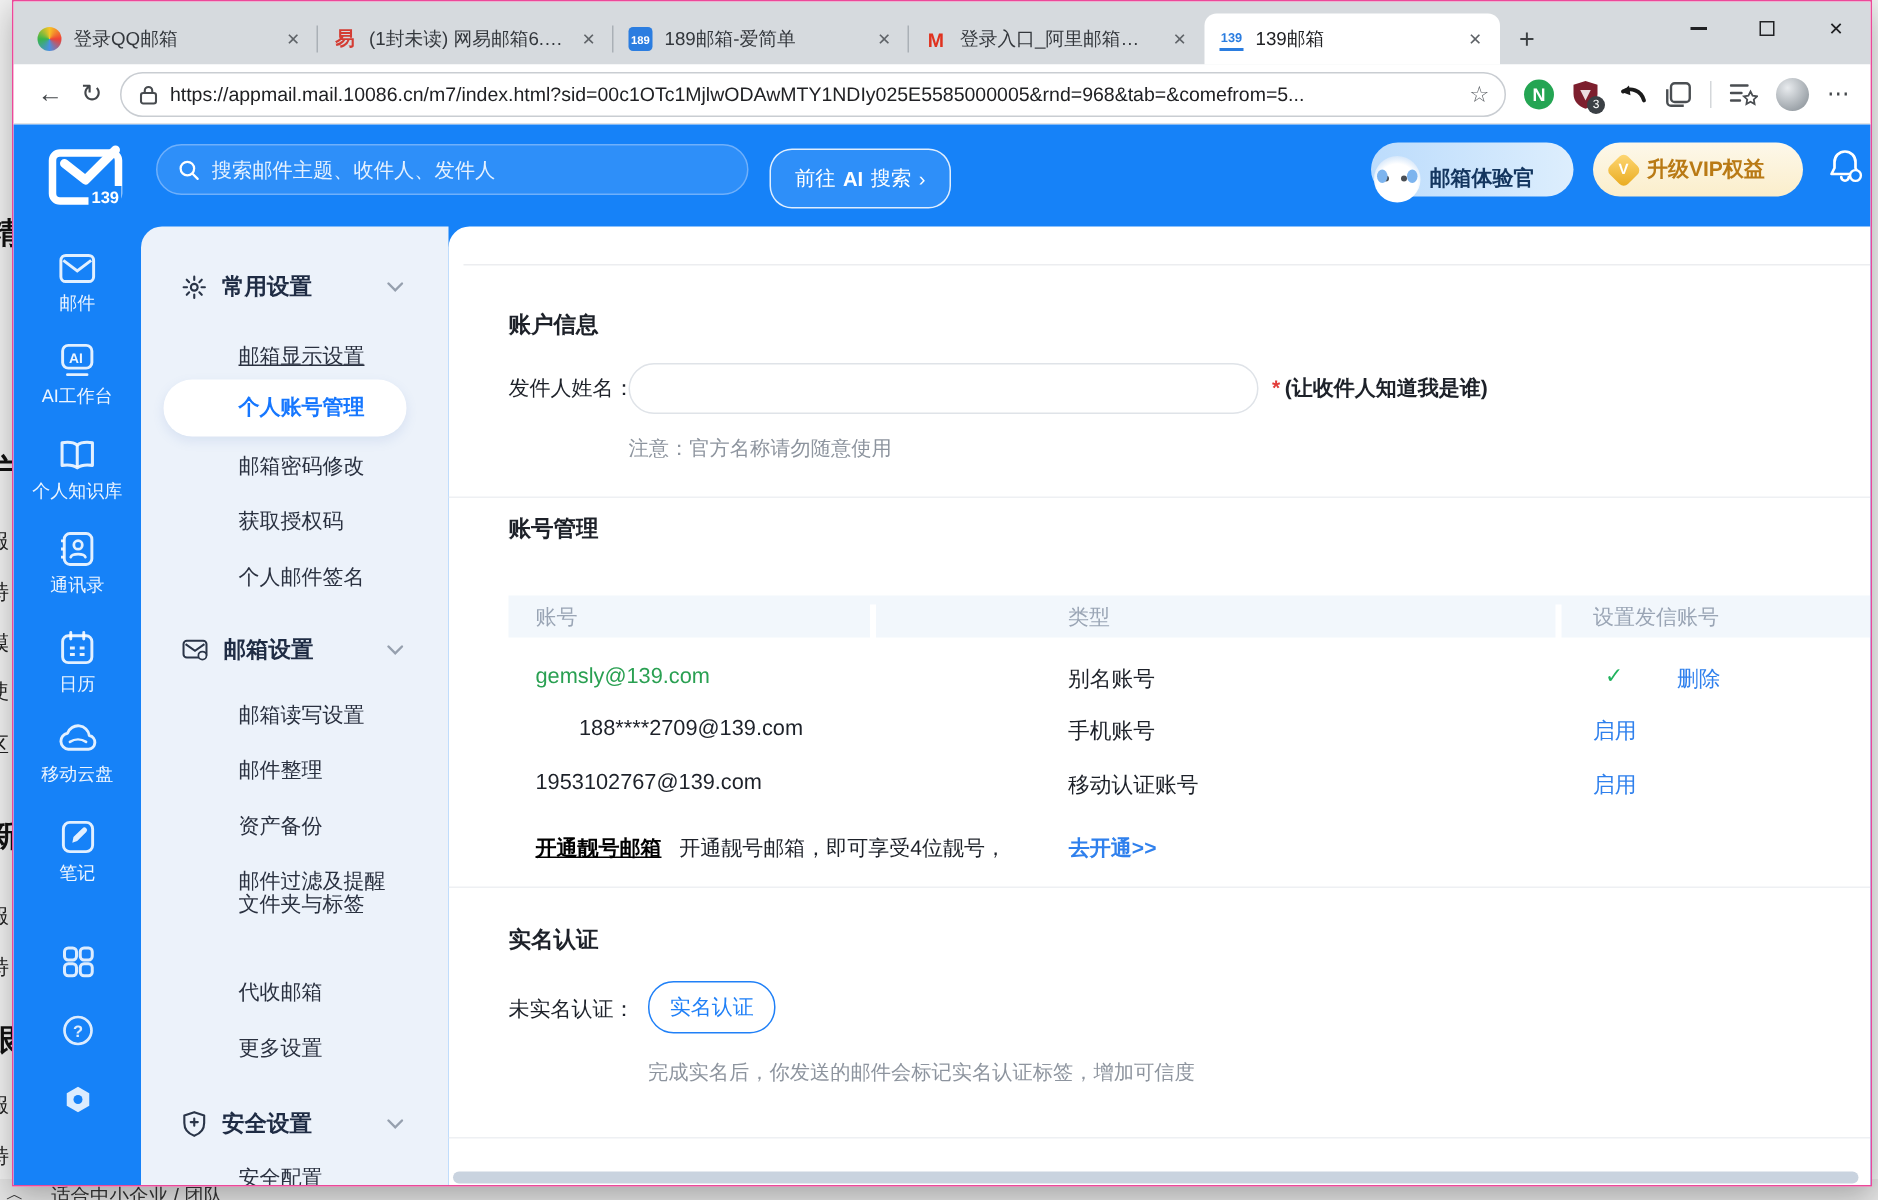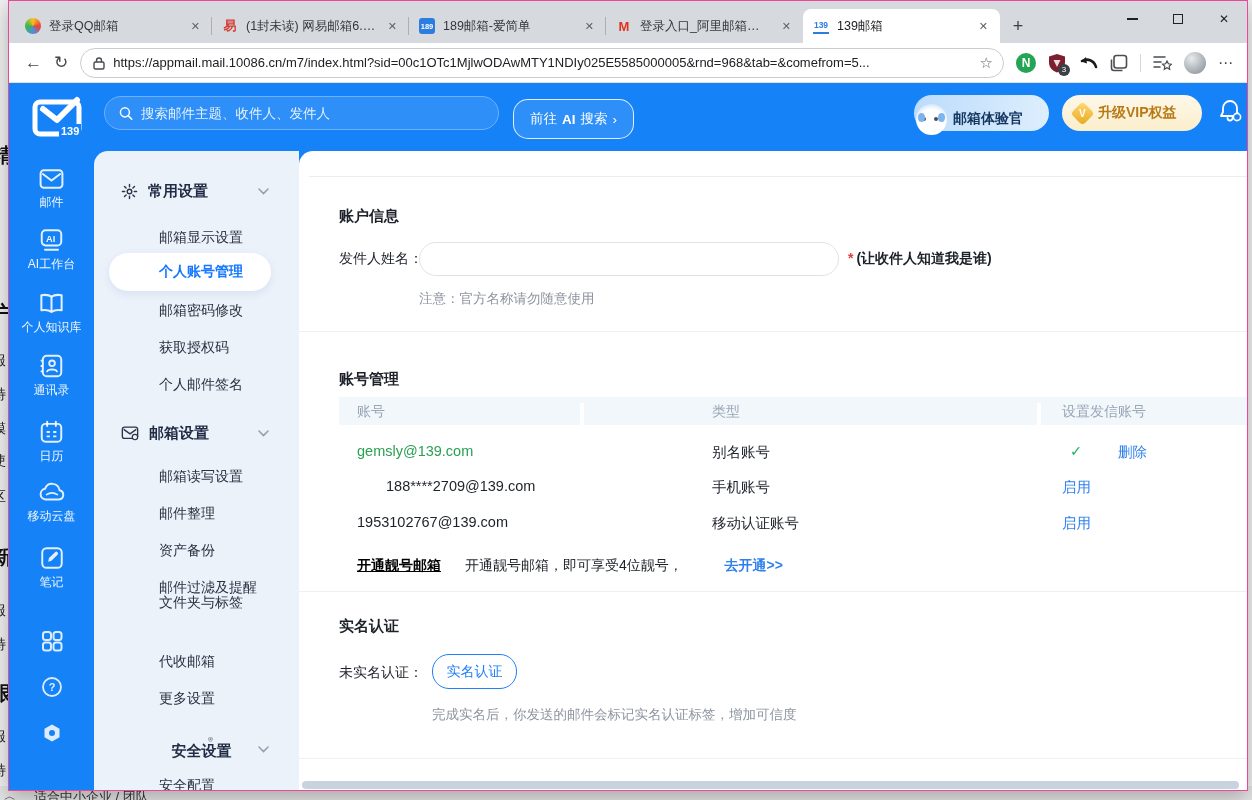--- a/index.html
+++ b/index.html
@@ -107,21 +107,21 @@
   .thead span { position:absolute; top:6px; font-size:14px; color:#9aa5b5; }
   .tgap { position:absolute; top:0; width:4px; height:28px; background:#fff; }
   .trow { position:absolute; left:40px; width:908px; height:20px; font-size:14.5px; color:#1d2129; }
   .trow span { position:absolute; white-space:nowrap; }
   .green { color:#2aa052; }
   .blue { color:#2f80ed; }
   .check { color:#21b35e; font-weight:bold; }
 
   .promo { position:absolute; top:406px; left:98px; font-size:14px; color:#1d2129; }
   .promo .plink { color:#000000; font-weight:bold; text-decoration:underline; }
-  .promo .ptxt { margin-left:20px; }
+  .promo .ptxt { margin-left:8px; }
   .promo .pact { margin-left:38px; color:#2f80ed; font-weight:bold; }
 
   .rn-btn { position:absolute; left:133px; top:503px; width:85px; height:35px; border-radius:17px; border:1px solid #2080f7;
             color:#2080f7; font-size:14px; background:#fff; display:flex; align-items:center; justify-content:center; }
 
   .hscroll { position:absolute; left:293px; top:698px; width:937px; height:8px; background:#c9d3df; border-radius:4px; }
 </style>
 </head>
 <body>
 
@@ -354,21 +354,21 @@
         <div class="nav-sec" style="top:28px;">
           <svg width="17" height="17" viewBox="0 0 18 18">
               <circle cx="9" cy="9" r="2.4" fill="none" stroke="#2a3548" stroke-width="1.5"></circle>
               <path d="M9 1.5v2.4M9 14.1v2.4M1.5 9h2.4M14.1 9h2.4M3.7 3.7l1.7 1.7M12.6 12.6l1.7 1.7M14.3 3.7l-1.7 1.7M5.4 12.6l-1.7 1.7" stroke="#2a3548" stroke-width="1.5" stroke-linecap="round"></path>
             </svg>
           <span class="t">常用设置</span>
           <svg class="chev" width="11" height="7" viewBox="0 0 11 7">
               <path d="M1 1l4.5 4.5L10 1" fill="none" stroke="#96a0ae" stroke-width="1.6" stroke-linecap="round"></path>
             </svg>
         </div>
-        <div class="nav-item" style="top:78px;">邮箱显示设置</div>
+        <div class="nav-item" style="top:78px;text-decoration:underline;">邮箱显示设置</div>
         <div class="nav-active" style="top:102px;">个人账号管理</div>
         <div class="nav-item" style="top:151px;">邮箱密码修改</div>
         <div class="nav-item" style="top:188px;">获取授权码</div>
         <div class="nav-item" style="top:225px;">个人邮件签名</div>
 
         <div class="nav-sec" style="top:270px;">
           <svg width="18" height="16" viewBox="0 0 20 17">
               <rect x="1.5" y="2" width="17" height="12.5" rx="2.5" fill="none" stroke="#2a3548" stroke-width="1.5"></rect>
               <path d="M3 4.5l7 5 7-5" fill="none" stroke="#2a3548" stroke-width="1.5"></path>
               <circle cx="15.5" cy="13" r="3" fill="#ecf2fa" stroke="#2a3548" stroke-width="1.3"></circle>
@@ -379,21 +379,21 @@
             </svg>
         </div>
         <div class="nav-item" style="top:317px;">邮箱读写设置</div>
         <div class="nav-item" style="top:354px;">邮件整理</div>
         <div class="nav-item" style="top:391px;">资产备份</div>
         <div class="nav-item" style="top:428px;">邮件过滤及提醒</div>
         <div class="nav-item" style="top:443px;">文件夹与标签</div>
         <div class="nav-item" style="top:502px;">代收邮箱</div>
         <div class="nav-item" style="top:539px;">更多设置</div>
 
-        <div class="nav-sec" style="top:586px;flex-direction:column;">
+        <div class="nav-sec" style="top:586px;">
           <svg width="17" height="18" viewBox="0 0 18 19">
               <path d="M9 1.5 16 3.8v5.4c0 4.5-3 7.6-7 9-4-1.4-7-4.5-7-9V3.8Z" fill="none" stroke="#2a3548" stroke-width="1.5" stroke-linejoin="round"></path>
               <path d="M9 6v5M6.5 8.5h5" stroke="#2a3548" stroke-width="1.5" stroke-linecap="round"></path>
             </svg>
           <span class="t">安全设置</span>
           <svg class="chev" width="11" height="7" viewBox="0 0 11 7">
               <path d="M1 1l4.5 4.5L10 1" fill="none" stroke="#96a0ae" stroke-width="1.6" stroke-linecap="round"></path>
             </svg>
         </div>
         <div class="nav-item" style="top:626px;">安全配置</div>
@@ -405,21 +405,21 @@
         <div class="sec-title" style="top:56px;">账户信息</div>
         <div class="flabel" style="top:99px;">发件人姓名：</div>
         <input class="sender-input" value="" style="">
         <div class="req">
           <span class="star">*</span><span>(让收件人知道我是谁)</span>
         </div>
         <div class="gnote" style="left:120px; top:139px;">注意：官方名称请勿随意使用</div>
 
         <div class="divider" style="top:180px;"></div>
 
-        <div class="sec-title" style="top:219px;font-family:Liberation Mono, monospace;">账号管理</div>
+        <div class="sec-title" style="top:192px;font-family:Liberation Mono, monospace;">账号管理</div>
         <div class="thead">
           <span style="left:18px;">账号</span>
           <span style="left:373px;">类型</span>
           <span style="left:723px;">设置发信账号</span>
           <span class="tgap" style="left:241px;"></span>
           <span class="tgap" style="left:698px;"></span>
         </div>
 
         <div class="trow" style="top:292px;">
           <span class="green" style="left:18px;">gemsly@139.com</span>

